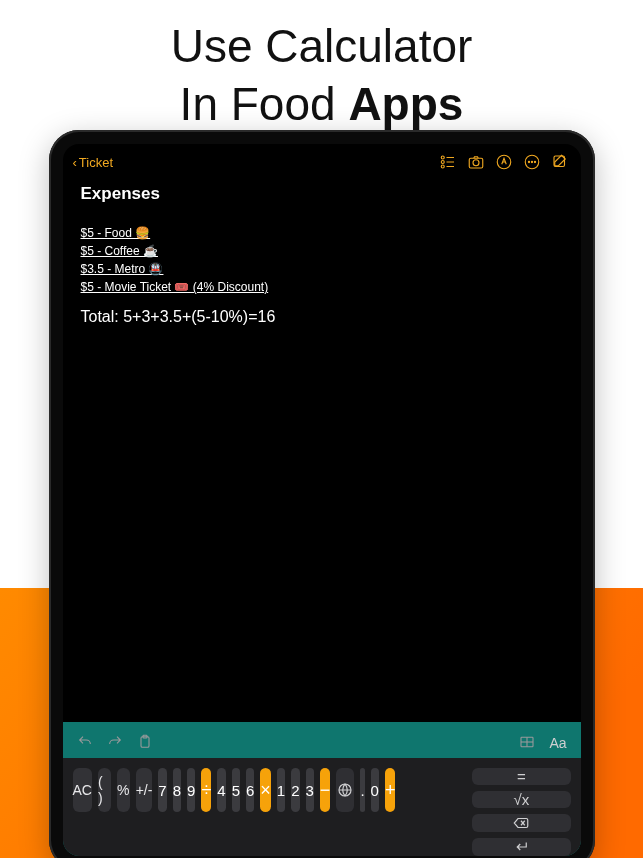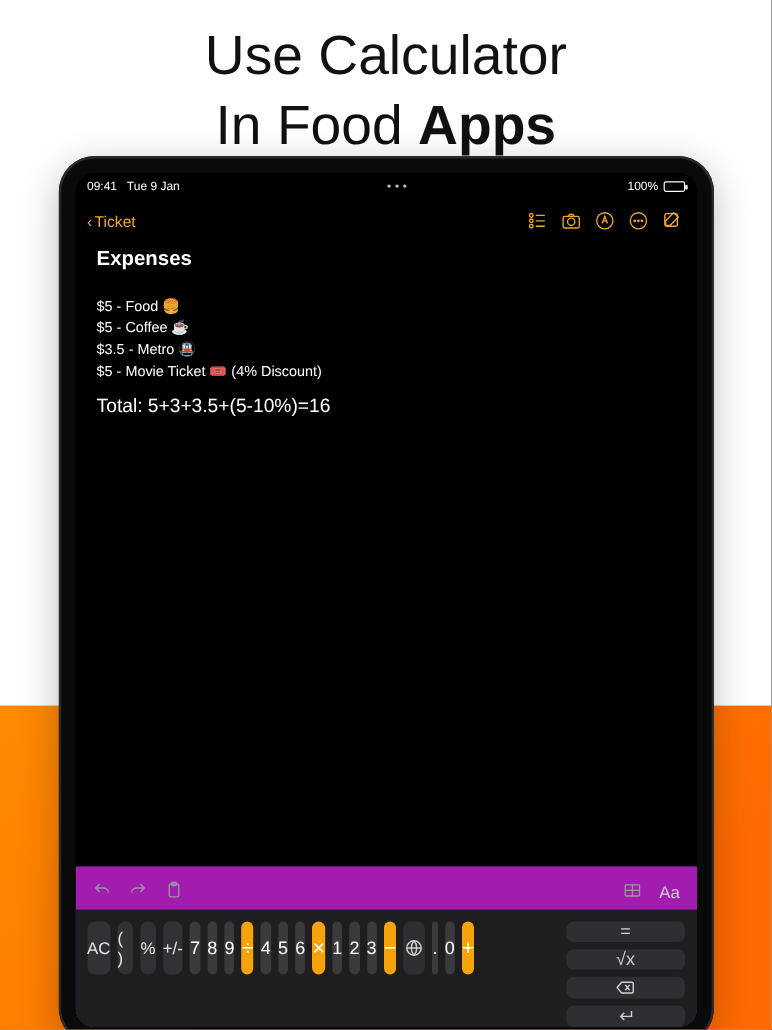--- a/index.html
+++ b/index.html
@@ -78,25 +78,25 @@
   .nav .spacer { flex:1; }
   .nav .icon { width:22px; height:22px; color:#f0a820; display:flex; align-items:center; justify-content:center; }
   .nav .icon svg { width:18px; height:18px; stroke:#f0a820; fill:none; stroke-width:1.5; }
 
   .note {
     padding: 4px 18px 0 18px;
     color:#fff;
     flex: 1;
   }
   .note .title { font-size:17px; font-weight:700; margin-bottom:22px; }
-  .note .line { font-size:12px; margin-bottom:4px; }
+  .note .line { font-size:12px; margin-bottom:4px;text-decoration:underline; }
   .note .total { font-size:16px; margin-top:14px; }
 
   .kbwrap {
-    background:#a21caf;
+    background:#0f766e;
     padding-top:6px;
   }
   .kb-tool {
     height:30px; display:flex; align-items:center; padding:0 14px; gap:14px;
     color:#9a9a9c; font-size:14px;
   }
   .kb-tool .sp { flex:1; }
   .kb-tool svg { width:16px; height:16px; stroke:#9a9a9c; fill:none; stroke-width:1.6; }
   .kb-tool .aa { font-size:14px; color:#cfcfd1; }
 
@@ -131,42 +131,20 @@
     <span class="light">Use Calculator</span><br>
     <span class="light">In Food </span><span>Apps</span>
   </h1>
 </div>
 
 <div class="orange-bg"></div>
 
 <div class="device">
   <div class="screen">
 
-    <div class="statusbar">
-      <div class="sb-left">
-        <span>09:41</span>
-        &nbsp;
-        <span>Tue 9 Jan</span>
-      </div>
-      <div class="sb-center">•••</div>
-      <div class="sb-right">
-        <span>
-          <svg viewBox="0 0 16 10">
-              <path d="M1 9 v-2 M4 9 v-4 M7 9 v-6 M10 9 v-8" stroke="#fff" stroke-width="1.5"></path>
-            </svg>
-        </span>
-        <span>
-          <svg viewBox="0 0 16 12">
-              <path d="M1 4 Q8 -2 15 4 M4 7 Q8 3 12 7 M8 10 l0 0" stroke="#fff" stroke-width="1.5" fill="none"></path>
-            </svg>
-        </span>
-        <span>100%</span>
-        <span class="battery"><span class="fill"></span></span>
-      </div>
-    </div>
 
     <div class="nav">
       <div class="back">
         <span>‹</span>
         <span>Ticket</span>
       </div>
       <div class="spacer"></div>
       <div class="icon">
         <svg viewBox="0 0 24 24">
             <circle cx="5" cy="6" r="2"></circle>

